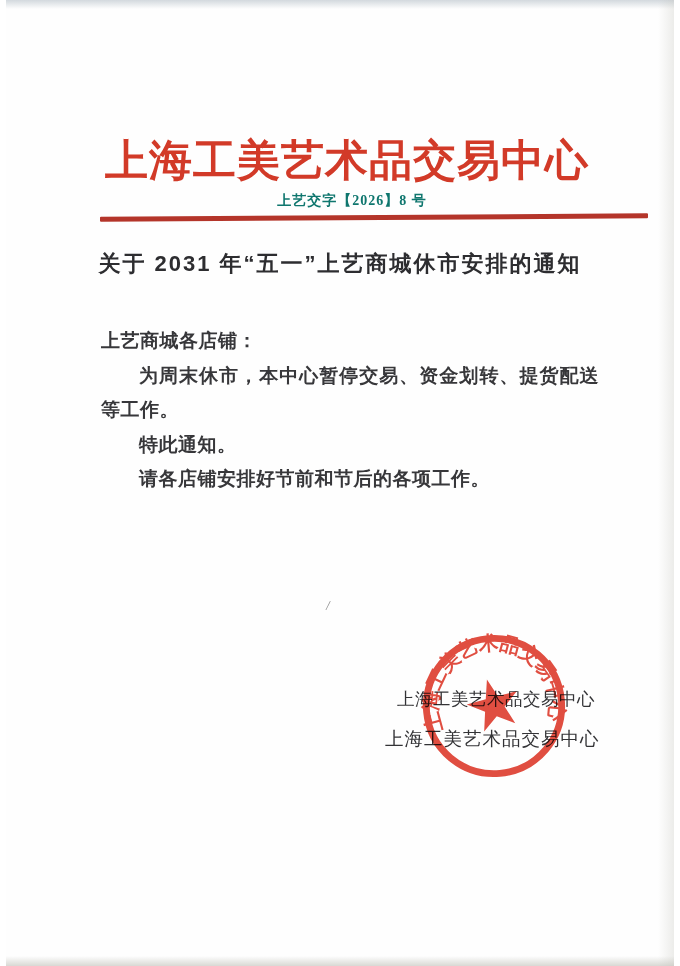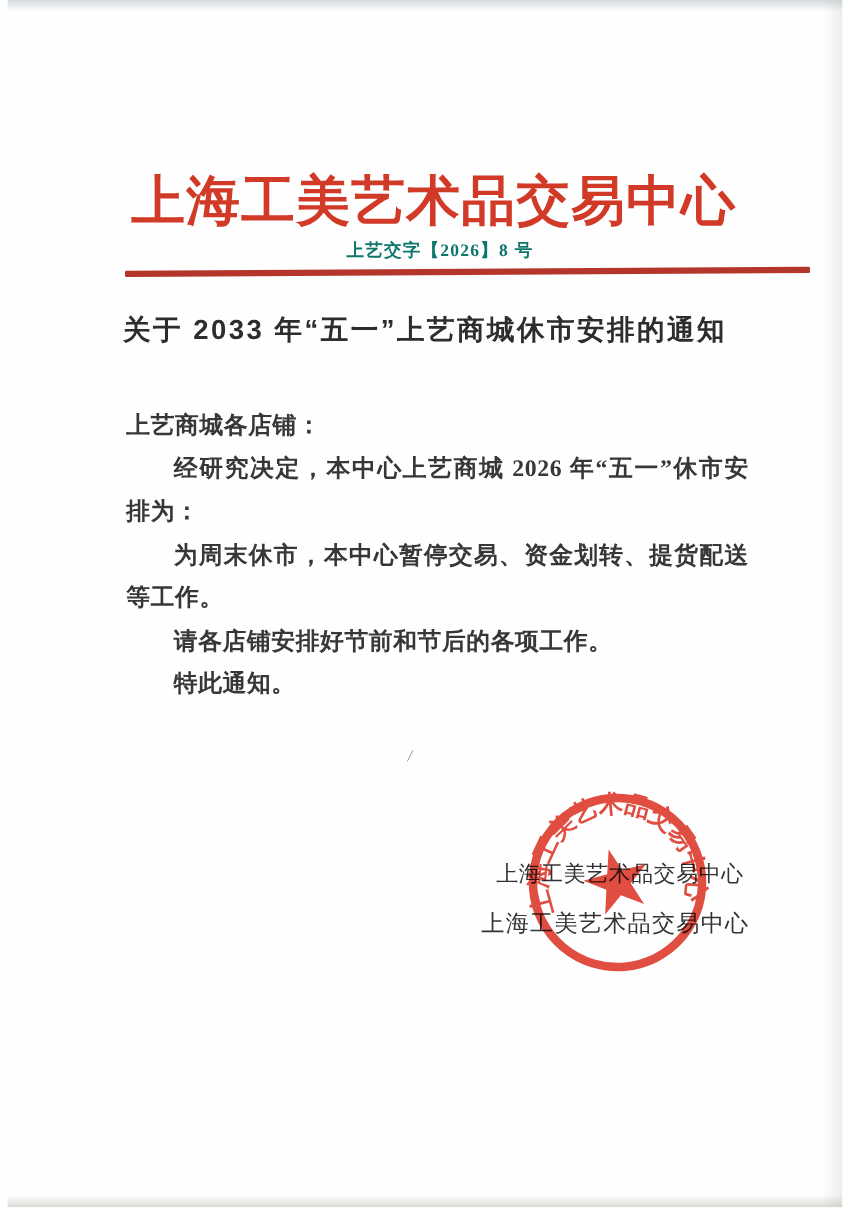--- a/index.html
+++ b/index.html
@@ -106,28 +106,27 @@
   <div class="scan-top"></div>
   <div class="scan-bottom"></div>
   <div class="scan-right"></div>
 
   <div class="letterhead">上海工美艺术品交易中心</div>
 
   <div class="doc-number">上艺交字【2026】8 号</div>
 
   <div class="red-rule"></div>
 
-  <div class="doc-title">关于 2033 年“五一”上艺商城休市安排的通知</div>
+  <div class="doc-title">关于 2031 年“五一”上艺商城休市安排的通知</div>
 
   <div class="body-text">
     <p class="salutation">上艺商城各店铺：</p>
-    <p>经研究决定，本中心上艺商城 2026 年“五一”休市安排为：</p>
     <p>为周末休市，本中心暂停交易、资金划转、提货配送等工作。</p>
+    <p>特此通知。</p>
     <p>请各店铺安排好节前和节后的各项工作。</p>
-    <p>特此通知。</p>
   </div>
 
   <div class="stray-mark">/</div>
 
   <div class="signature">上海工美艺术品交易中心</div>
 
   <div class="sign-date">上海工美艺术品交易中心</div>
 
   <svg class="seal" viewBox="0 0 200 200">
     <circle cx="100" cy="100" r="89" fill="none" stroke="#dd3526" stroke-width="9"></circle>

